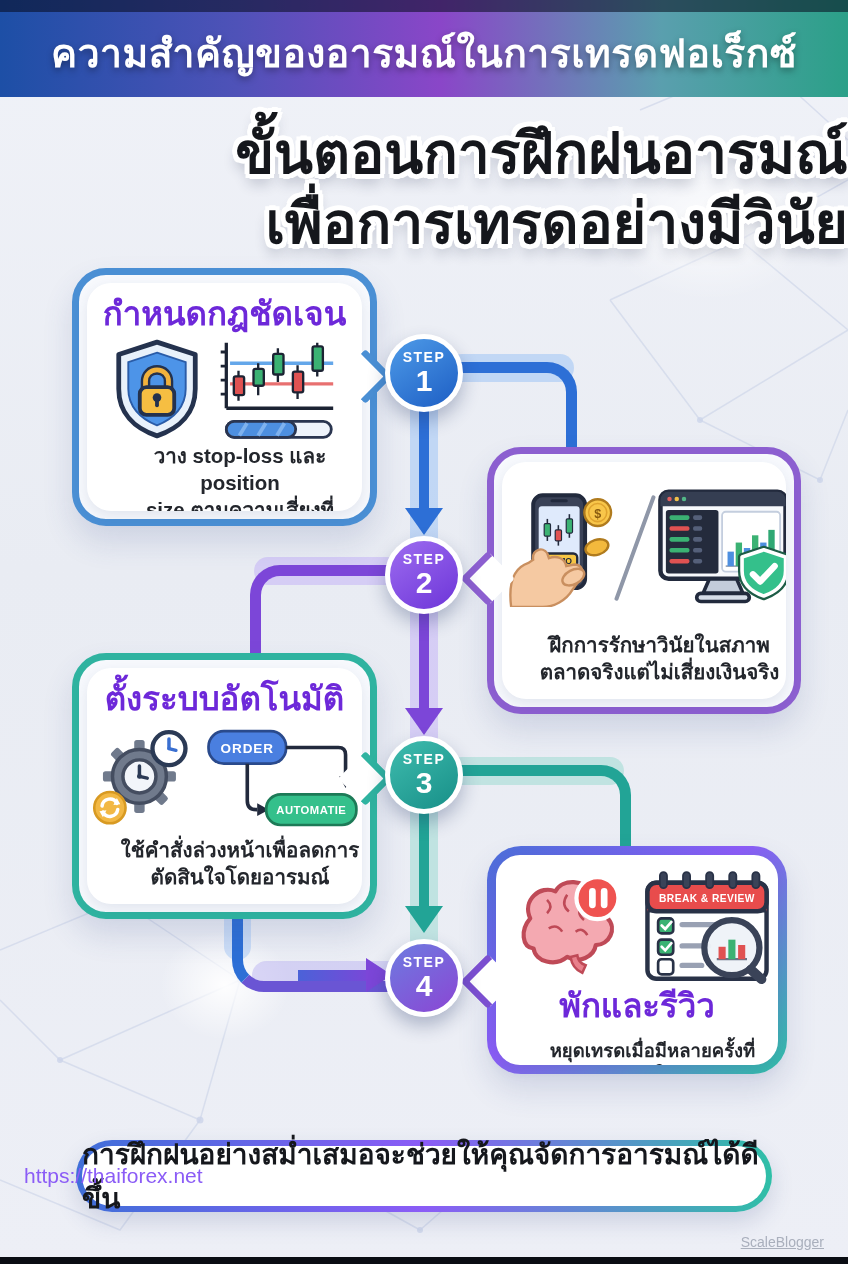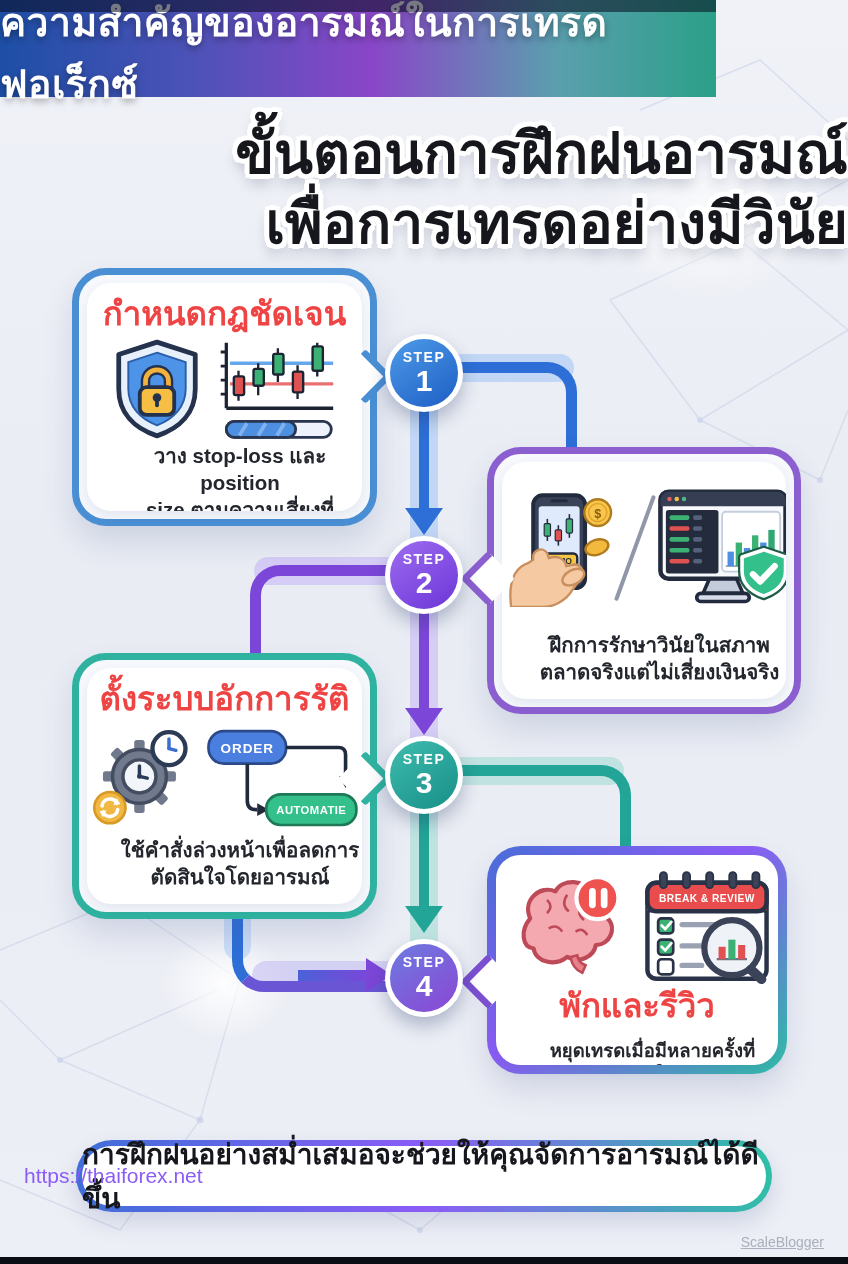--- a/index.html
+++ b/index.html
@@ -1,21 +1,21 @@
 <!DOCTYPE html>
 <html><head>
 <meta charset="utf-8">
 <style>
   html,body{margin:0;padding:0;}
   body{width:848px;height:1264px;position:relative;overflow:hidden;
        font-family:"Liberation Sans","DejaVu Sans",sans-serif;
        background:linear-gradient(180deg,#f0f2f8 0%,#e9ecf3 45%,#edeff6 100%);}
   .abs{position:absolute;}
   
-  .header{left:0;top:0;width:716px;height:97px;
+  .header{left:0;top:0;width:848px;height:97px;
           background:linear-gradient(90deg,#1d4fa6 0%,#4f52b8 28%,#8a46c8 52%,#5a9fae 78%,#2ba088 100%);
           display:flex;align-items:center;justify-content:center;z-index:3;}
   .header::before{content:"";position:absolute;left:0;top:0;right:0;height:12px;background:rgba(6,10,28,.55);}
   .header-title{color:#fff;font-size:39px;font-weight:800;letter-spacing:.5px;margin-top:8px;
                 text-shadow:0 3px 7px rgba(0,0,0,.35);}
   
   .main-title{left:0;top:118px;width:848px;text-align:right;z-index:3;
               font-size:57px;font-weight:800;color:#15171c;line-height:1.23;}
   .main-title .ln{
     text-shadow:-4px -4px 0 #fff,4px -4px 0 #fff,-4px 4px 0 #fff,4px 4px 0 #fff,
@@ -26,21 +26,21 @@
        box-shadow:0 16px 30px rgba(60,80,140,.16);}
   .box.b1{left:72px;top:268px;width:291px;height:244px;border:7px solid #4a8fd4;}
   .box.b2{left:487px;top:447px;width:300px;height:253px;border:7px solid #8c5fd0;}
   .box.b3{left:72px;top:653px;width:291px;height:252px;border:7px solid #2fb3a0;}
   .box.b4{left:487px;top:846px;width:300px;height:228px;border:none;
           background:linear-gradient(140deg,#4a6fd8 0%,#8b5cf6 45%,#2fbfa7 100%);}
   .card{position:absolute;inset:8px;border-radius:24px;background:#fff;
         box-shadow:0 5px 14px rgba(40,60,110,.10);
         display:flex;flex-direction:column;align-items:center;overflow:hidden;}
   .box.b4 .card{inset:9px;}
-  .box-title{font-size:33px;font-weight:800;color:#ef4444;margin-top:12px;line-height:1.15;}
+  .box-title{font-size:33px;font-weight:800;color:#6d28d9;margin-top:12px;line-height:1.15;}
   .icon-row{display:flex;align-items:center;justify-content:center;gap:14px;margin-top:4px;flex:1;}
   .box-desc{font-size:20.5px;font-weight:600;color:#23262c;text-align:center;line-height:1.32;margin-bottom:14px;padding-left:31px;}
   .box.b4 .box-desc{font-size:18.5px;margin-bottom:12px;}
   .underline4{width:212px;height:5px;border-radius:3px;margin:6px 0 8px 0;
               background:linear-gradient(90deg,#4a7fe0,#34c08b);}
   .divider{width:4px;height:112px;background:#8f97a8;border-radius:2px;transform:rotate(20deg);margin:0 4px;}
   
   .tip{width:32px;height:32px;background:#fff;transform:rotate(45deg);z-index:3;border-radius:4px;}
   .tip.right{border-top:7px solid;border-right:7px solid;}
   .tip.left{border-bottom:7px solid;border-left:7px solid;}
@@ -243,21 +243,21 @@
     <div class="box-desc">
       <span>ฝึกการรักษาวินัยในสภาพ</span><br>
       <span>ตลาดจริงแต่ไม่เสี่ยงเงินจริง</span>
     </div>
   </div>
 </div>
 <div class="abs tip left" style="left:468px;top:559px;border-color:#8c5fd0;"></div>
 
 <div class="abs box b3">
   <div class="card">
-    <div class="box-title">ตั้งระบบอักการรัติ</div>
+    <div class="box-title">ตั้งระบบอัตโนมัติ</div>
     <div class="icon-row">
       <svg width="100" height="106" viewBox="0 0 115 122">
         <g fill="#707a8c">
           <rect x="52" y="16" width="12" height="16" rx="3" transform="rotate(0 58 58)"></rect>
           <rect x="52" y="16" width="12" height="16" rx="3" transform="rotate(45 58 58)"></rect>
           <rect x="52" y="16" width="12" height="16" rx="3" transform="rotate(90 58 58)"></rect>
           <rect x="52" y="16" width="12" height="16" rx="3" transform="rotate(135 58 58)"></rect>
           <rect x="52" y="16" width="12" height="16" rx="3" transform="rotate(180 58 58)"></rect>
           <rect x="52" y="16" width="12" height="16" rx="3" transform="rotate(225 58 58)"></rect>
           <rect x="52" y="16" width="12" height="16" rx="3" transform="rotate(270 58 58)"></rect>

